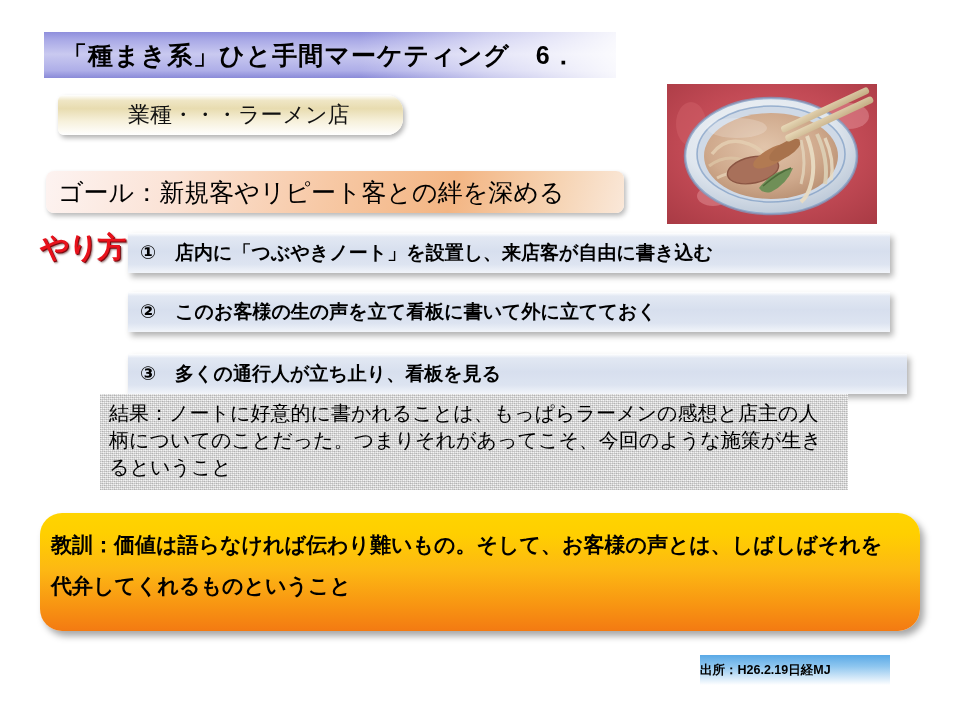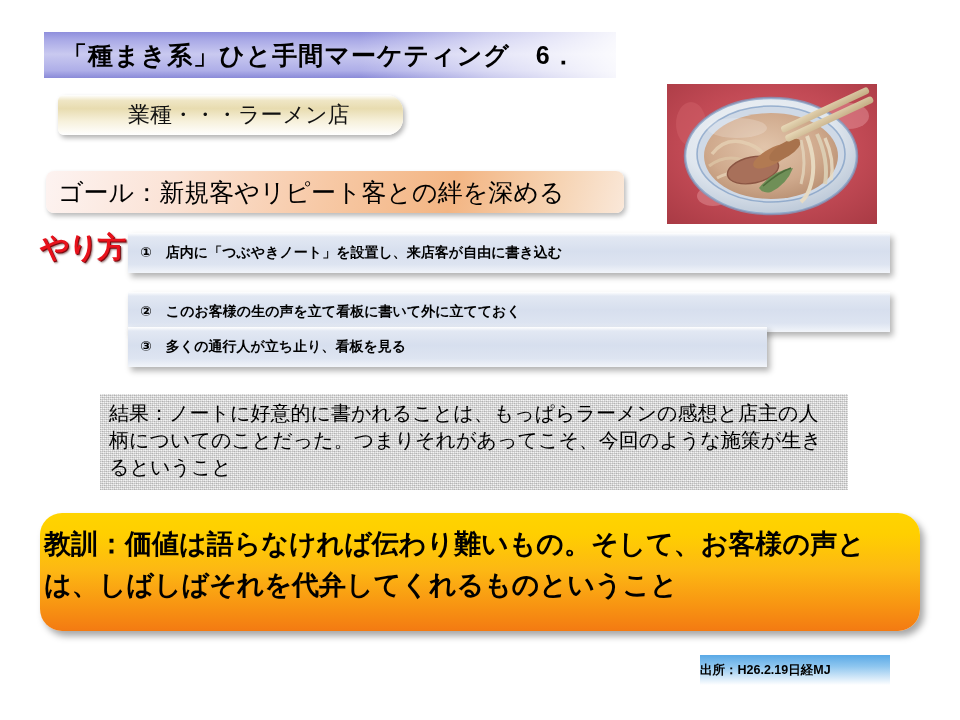--- a/index.html
+++ b/index.html
@@ -141,28 +141,28 @@
        #d7dfee 45%,
        #dde4f1 78%,
        #f2f5fa 100%);
     box-shadow: 3px 4px 6px rgba(0,0,0,0.30);
   }
   .step-text {
     position: absolute;
     left: 12px;
     top: 50%;
     transform: translateY(-50%);
-    font-size: 14px;
+    font-size: 19px;
     font-weight: bold;
     color: #000;
     white-space: nowrap;
   }
   #step-1 { left: 128px; top: 233px; width: 762px; }
   #step-2 { left: 128px; top: 292px; width: 762px; }
-  #step-3 { left: 128px; top: 327px; width: 639px; }
+  #step-3 { left: 128px; top: 354px; width: 767px; padding-left: 12px; }
 
   
   #result-box {
     position: absolute;
     left: 100px;
     top: 394px;
     width: 748px;
     height: 96px;
     background-color: #e9e9e9;
     background-image:
@@ -198,24 +198,24 @@
     background: linear-gradient(to bottom,
         #ffd400 0%,
         #ffcf00 18%,
         #fdb813 48%,
         #f89512 78%,
         #f37a12 100%);
     box-shadow: 4px 5px 7px rgba(0,0,0,0.35);
   }
   #lesson-text {
     position: absolute;
-    left: 4px;
+    left: 11px;
     top: 11px;
     width: 852px;
-    font-size: 27px;
+    font-size: 21px;
     line-height: 41px;
     font-weight: bold;
     color: #000;
   }
 
   
   #source-box {
     position: absolute;
     left: 700px;
     top: 655px;

